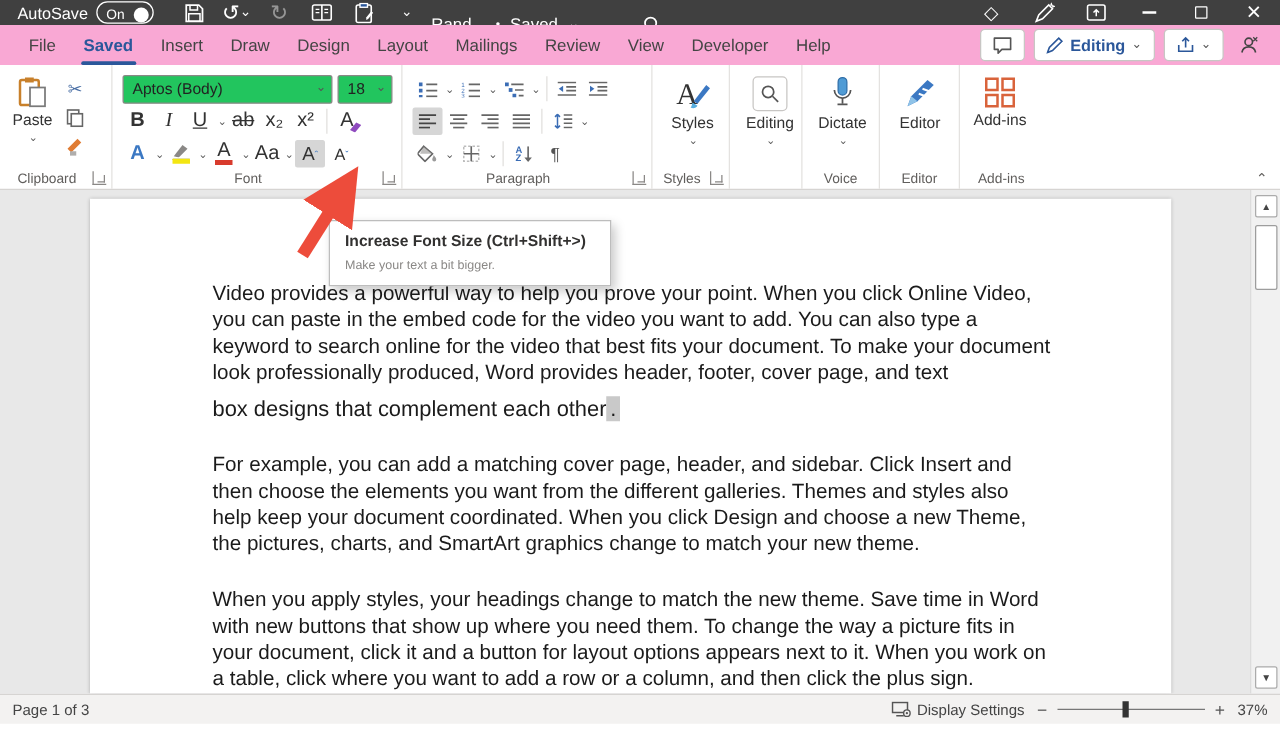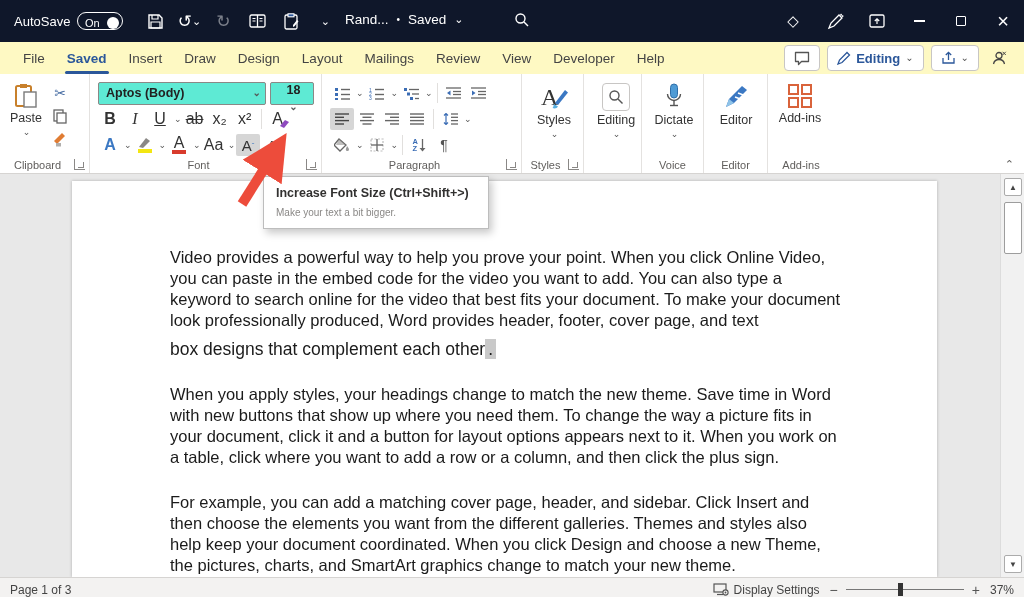--- a/index.html
+++ b/index.html
@@ -1,60 +1,60 @@
 <!DOCTYPE html>
 <html><head>
 <meta charset="utf-8">
 <style>
   * { margin:0; padding:0; box-sizing:border-box; }
   html,body { width:1024px; height:597px; overflow:hidden; }
   body { font-family:"Liberation Sans", sans-serif; background:#fff; position:relative; }
 
   
-  .titlebar { height:42px; background:#0f172a; color:#fff; display:flex; align-items:center; font-size:13px; position:relative; }
+  .titlebar { height:20px; background:#404040; color:#fff; display:flex; align-items:center; font-size:13px; position:relative; }
   .titlebar .lhs { display:flex; align-items:center; gap:10px; padding-left:14px; }
   .autosave-wrap { display:flex; align-items:center; gap:7px; }
   .toggle { width:46px; height:18px; border:1px solid #fff; border-radius:10px; display:flex; align-items:flex-end; padding:0 3px; gap:4px; cursor:pointer; }
   .toggle .on-label { font-size:11px; color:#fff; flex:1; text-align:center; }
   .toggle .knob { width:12px; height:12px; background:#fff; border-radius:50%; }
   .qat { display:flex; align-items:center; gap:14px; margin-left:12px; }
   .qat .qicon { width:20px; height:20px; display:flex; align-items:center; justify-content:center; color:#fff; font-size:17px; cursor:pointer; }
   .qat .dim { opacity:.45; }
   .tchev { font-size:11px; line-height:1; }
   .doctitle { position:absolute; left:345px; top:0; height:38px; display:flex; align-items:center; gap:8px; font-size:13.5px; }
   .doctitle .dot { font-size:10px; }
   .search-btn { position:absolute; left:510px; top:8px; width:24px; height:24px; display:flex; align-items:center; justify-content:center; cursor:pointer; }
   .titlebar .rhs { margin-left:auto; display:flex; align-items:center; }
   .titlebar .rhs .ticon { width:42px; height:38px; display:flex; align-items:center; justify-content:center; cursor:pointer; font-size:15px; }
   .min-bar { width:11px; height:1.5px; background:#fff; }
   .max-box { width:10px; height:10px; border:1.5px solid #fff; border-radius:1px; }
 
   
-  .tabrow { height:32px; background:#fef9c3; display:flex; align-items:center; padding-left:12px; position:relative; }
+  .tabrow { height:32px; background:#f9a8d4; display:flex; align-items:center; padding-left:12px; position:relative; }
   .rtab { font-size:13.5px; color:#444; padding:0 11px; height:32px; display:flex; align-items:center; cursor:pointer; position:relative; }
   .rtab.active { color:#2b579a; font-weight:bold; }
   .rtab.active::after { content:""; position:absolute; left:9px; right:9px; bottom:0; height:3px; background:#2b579a; border-radius:2px; }
   .tabrow-right { position:absolute; right:8px; top:3px; display:flex; align-items:center; gap:7px; }
   .pillbtn { height:26px; border:1px solid #c8c6c4; border-radius:4px; display:flex; align-items:center; gap:5px; padding:0 9px; cursor:pointer; background:#fff; }
   .pillbtn .lbl { color:#2b579a; font-size:13px; font-weight:bold; }
   .chev { font-size:10px; color:#555; line-height:1; }
   .presence { width:30px; display:flex; justify-content:center; cursor:pointer; }
 
   
   .ribbon { height:100px; background:#fff; border-bottom:1px solid #d6d4d2; display:flex; position:relative; }
   .rgroup { position:relative; height:100%; border-right:1px solid #e4e2e0; padding:6px 4px 18px 4px; }
   .glabel { position:absolute; bottom:2px; left:0; right:14px; text-align:center; font-size:11px; color:#605e5c; white-space:nowrap; }
   .glaunch { position:absolute; bottom:3px; right:4px; width:11px; height:11px; border-left:1px solid #8a8886; border-bottom:1px solid #8a8886; cursor:pointer; }
   .glaunch::after { content:""; position:absolute; right:1px; bottom:1px; width:5px; height:5px; border-right:1.5px solid #8a8886; border-bottom:1.5px solid #8a8886; }
   .bigbtn { display:flex; flex-direction:column; align-items:center; justify-content:flex-start; gap:2px; width:56px; cursor:pointer; padding-top:3px; }
   .bigbtn .blabel { font-size:12.5px; color:#333; }
   .sbtn { width:24px; height:22px; display:flex; align-items:center; justify-content:center; cursor:pointer; border-radius:2px; color:#333; }
   .mini-chev { font-size:9px; color:#555; margin-left:1px; }
   .frow { display:flex; align-items:center; height:26px; gap:1px; }
-  .combo { border:1px solid #8a8886; border-radius:2px; height:23px; display:flex; align-items:center; font-size:12.5px; color:#222; padding:0 4px 0 7px; gap:5px; background:#5eead4; cursor:pointer;font-weight:bold; }
+  .combo { border:1px solid #8a8886; border-radius:2px; height:23px; display:flex; align-items:center; font-size:12.5px; color:#222; padding:0 4px 0 7px; gap:5px; background:#22c55e; cursor:pointer; }
   .vd { width:1px; height:20px; background:#e1dfdd; margin:0 3px; }
   .selgray { background:#d6d6d6; }
   .ln { background:#7b7b7b; height:1.6px; border-radius:1px; }
 
   
   .tooltip { position:absolute; left:263px; top:176px; width:226px; background:#fff; border:1px solid #bdbdbd; box-shadow:3px 4px 8px rgba(0,0,0,.22); padding:9px 12px 10px 12px; z-index:40; }
   .tooltip .tt-title { font-size:12.5px; font-weight:bold; color:#323130; }
   .tooltip .tt-body { font-size:10px; color:#8a8886; margin-top:7px; }
 
   .red-arrow { position:absolute; left:228px; top:132px; z-index:50; pointer-events:none; }
@@ -245,21 +245,21 @@
     <span class="glabel">Clipboard</span>
     <span class="glaunch"></span>
   </div>
 
   <div class="rgroup" style="width:232px; padding-left:8px;">
     <div class="frow">
       <div class="combo" style="width:168px;">
         <span style="flex:1;">Aptos (Body)</span>
         <span class="chev">⌄</span>
       </div>
-      <div class="combo" style="width:44px; margin-left:3px;flex-direction:column;">
+      <div class="combo" style="width:44px; margin-left:3px;">
         <span style="flex:1;">18</span>
         <span class="chev">⌄</span>
       </div>
     </div>
     <div class="frow">
       <span class="sbtn" style="font-weight:bold;">B</span>
       <span class="sbtn" style="font-style:italic; font-family:'Liberation Serif',serif;">I</span>
       <span class="sbtn" style="text-decoration:underline;">U</span>
       <span class="mini-chev">⌄</span>
       <span class="sbtn" style="text-decoration:line-through;">ab</span>
@@ -525,24 +525,24 @@
 <div class="docarea">
   <div class="page">
     <div class="pagetext">
       <p>
         <span>Video provides a powerful way to help you prove your point. When you click Online Video, you can paste in the embed code for the video you want to add. You can also type a keyword to search online for the video that best fits your document. To make your document look professionally produced, Word provides header, footer, cover page, and text</span>
       </p>
       <p class="p-tail">
         <span>box designs that complement each other</span><span class="sel-block">.</span>
       </p>
       <p class="para-gap">
-        <span>When you apply styles, your headings change to match the new theme. Save time in Word with new buttons that show up where you need them. To change the way a picture fits in your document, click it and a button for layout options appears next to it. When you work on a table, click where you want to add a row or a column, and then click the plus sign.</span>
+        <span>For example, you can add a matching cover page, header, and sidebar. Click Insert and then choose the elements you want from the different galleries. Themes and styles also help keep your document coordinated. When you click Design and choose a new Theme, the pictures, charts, and SmartArt graphics change to match your new theme.</span>
       </p>
       <p class="para-gap">
-        <span>For example, you can add a matching cover page, header, and sidebar. Click Insert and then choose the elements you want from the different galleries. Themes and styles also help keep your document coordinated. When you click Design and choose a new Theme, the pictures, charts, and SmartArt graphics change to match your new theme.</span>
+        <span>When you apply styles, your headings change to match the new theme. Save time in Word with new buttons that show up where you need them. To change the way a picture fits in your document, click it and a button for layout options appears next to it. When you work on a table, click where you want to add a row or a column, and then click the plus sign.</span>
       </p>
     </div>
   </div>
 
   <div class="vscroll">
     <span class="sc-btn" style="top:4px;">▲</span>
     <span class="sc-thumb"></span>
     <span class="sc-btn" style="bottom:4px;">▼</span>
   </div>
 </div>

